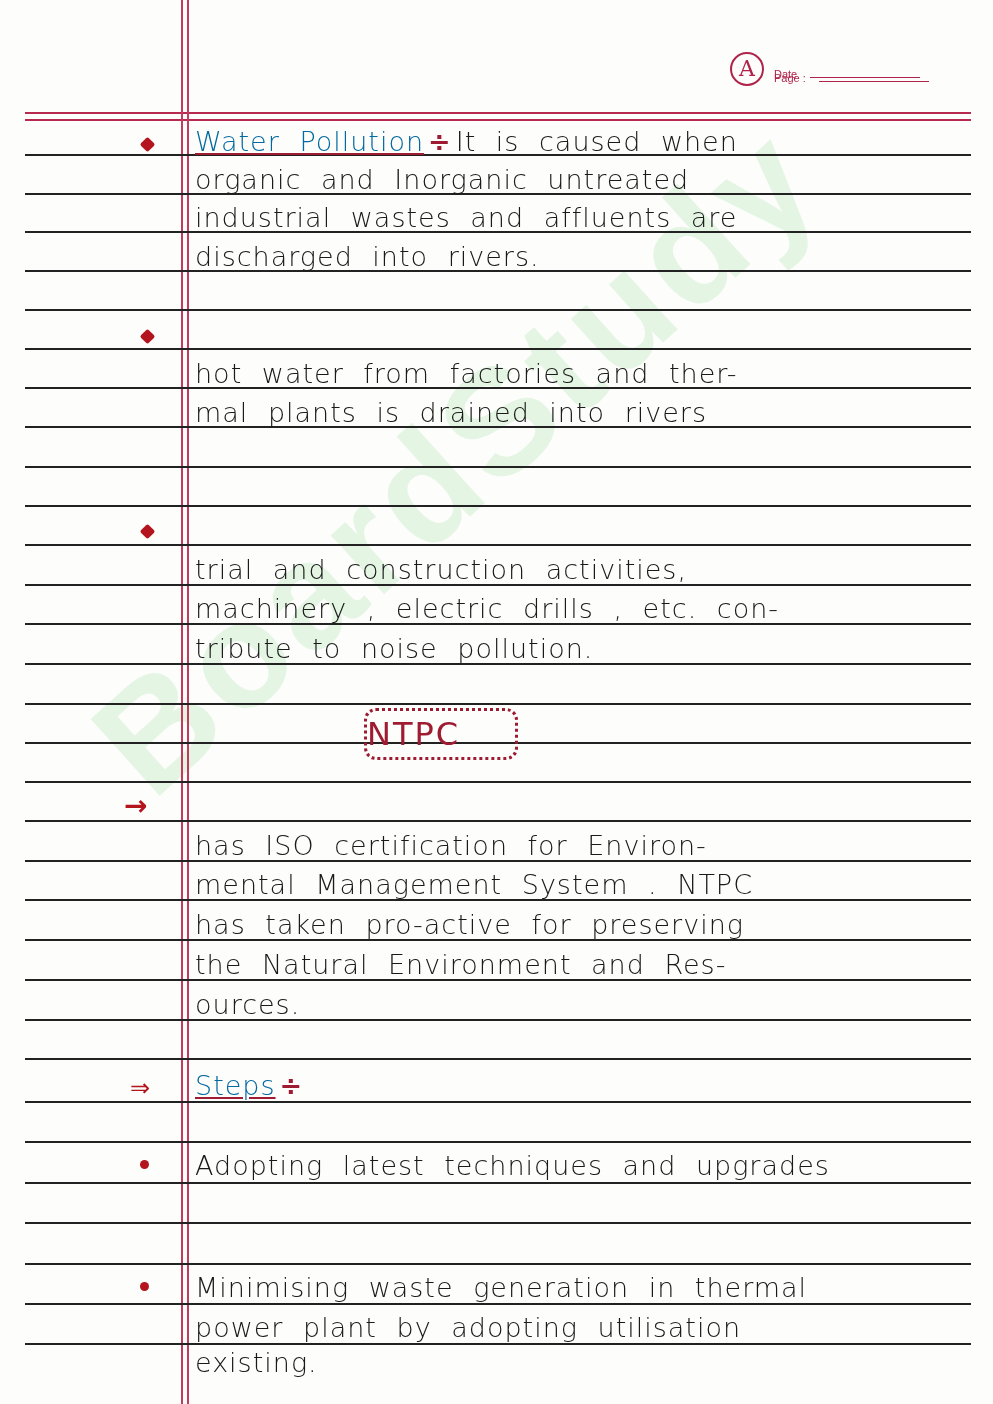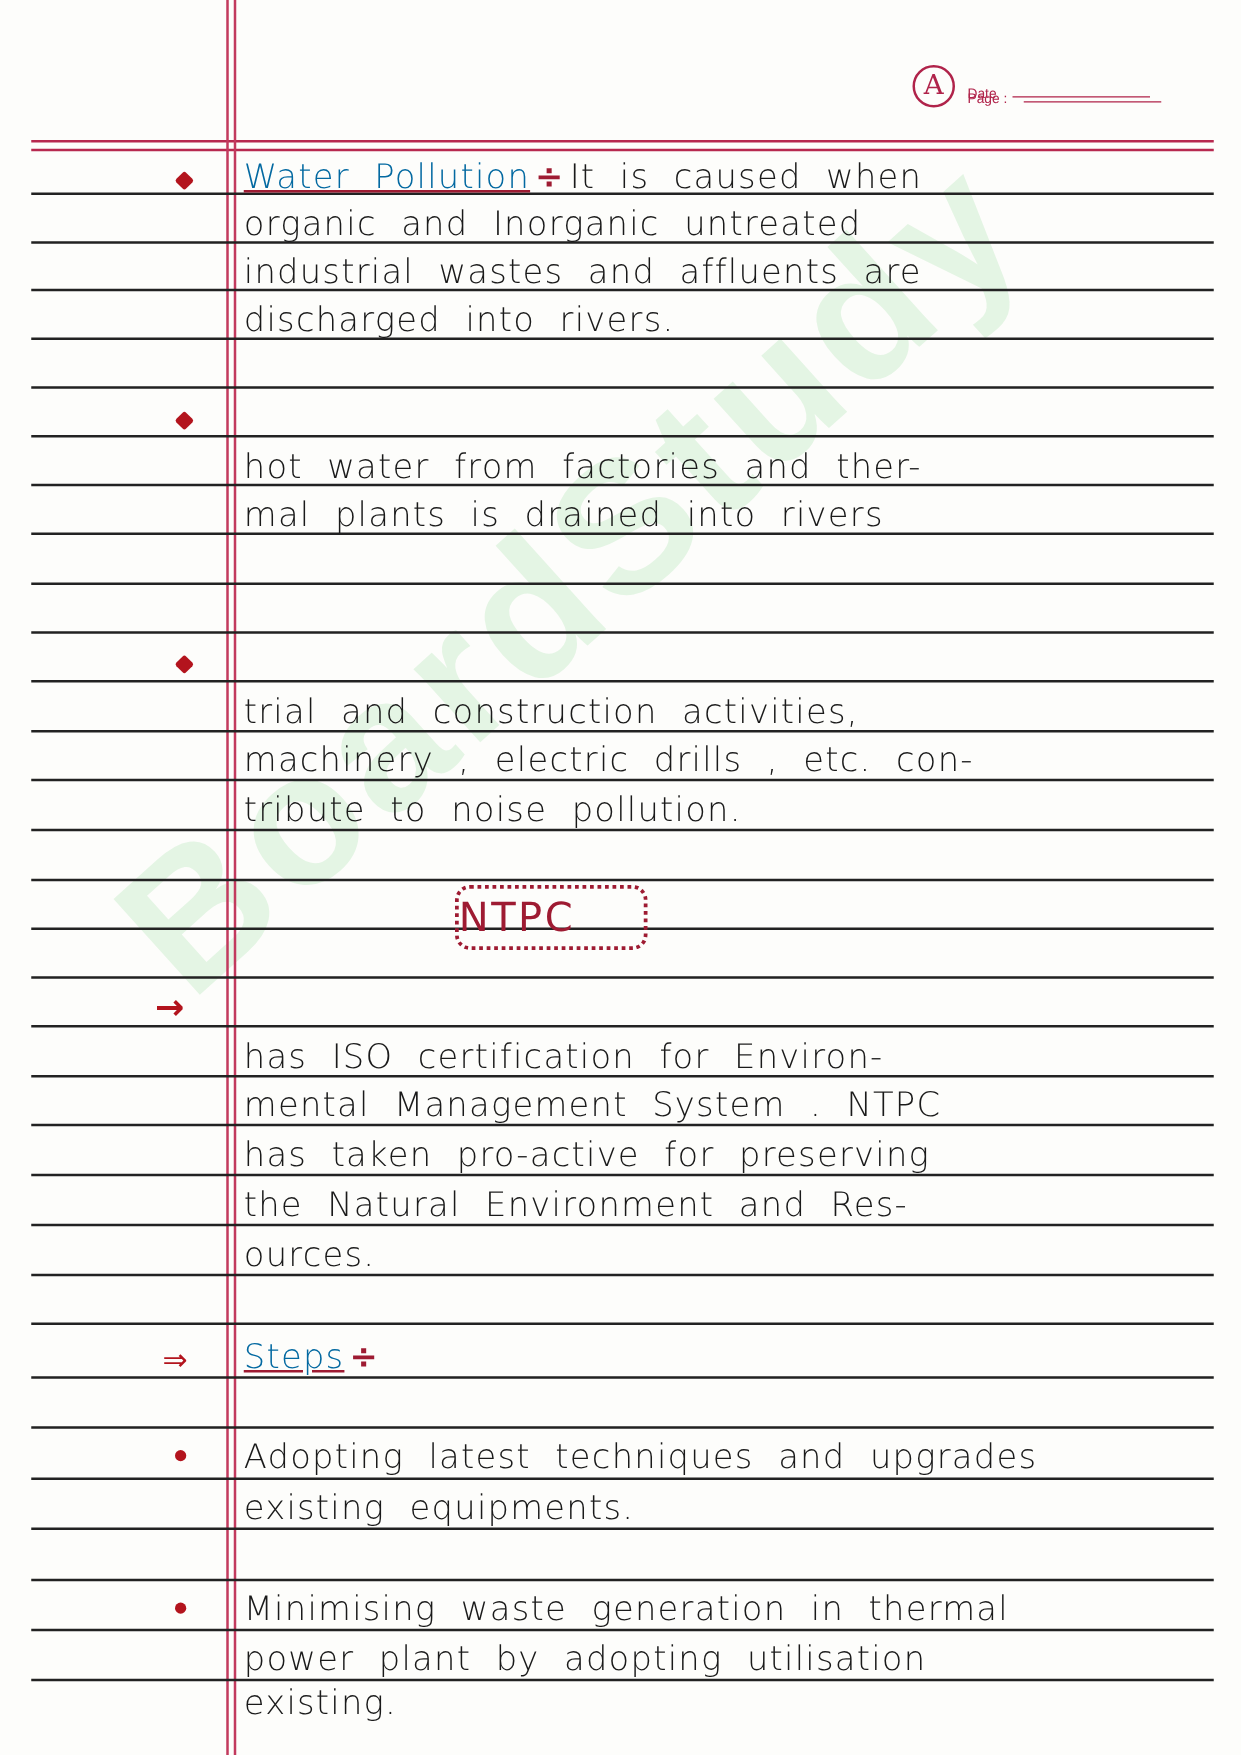--- a/index.html
+++ b/index.html
@@ -148,20 +148,19 @@
   <div class="line" style="top:907px">has taken pro-active for preserving</div>
   <div class="line" style="top:987px">ources.</div>
 
   <div class="bullet-darrow" style="top:1076px">⇒</div>
   <div class="line" style="top:1068px">
     <span class="heading-red">Steps</span><span class="divide">÷</span>
   </div>
 
   <div class="bullet-dot" style="top:1160px"></div>
   <div class="line" style="top:1148px">Adopting latest techniques and upgrades</div>
-  <div class="line" style="top:1189px">existing equipments.</div>
 
   <div class="bullet-dot" style="top:1282px"></div>
   <div class="line" style="top:1270px">Minimising waste generation in thermal</div>
   <div class="line" style="top:1310px">power plant by adopting utilisation</div>
   <div class="line" style="top:1345px">existing.</div>
 
 </div>
 
 </body></html>

